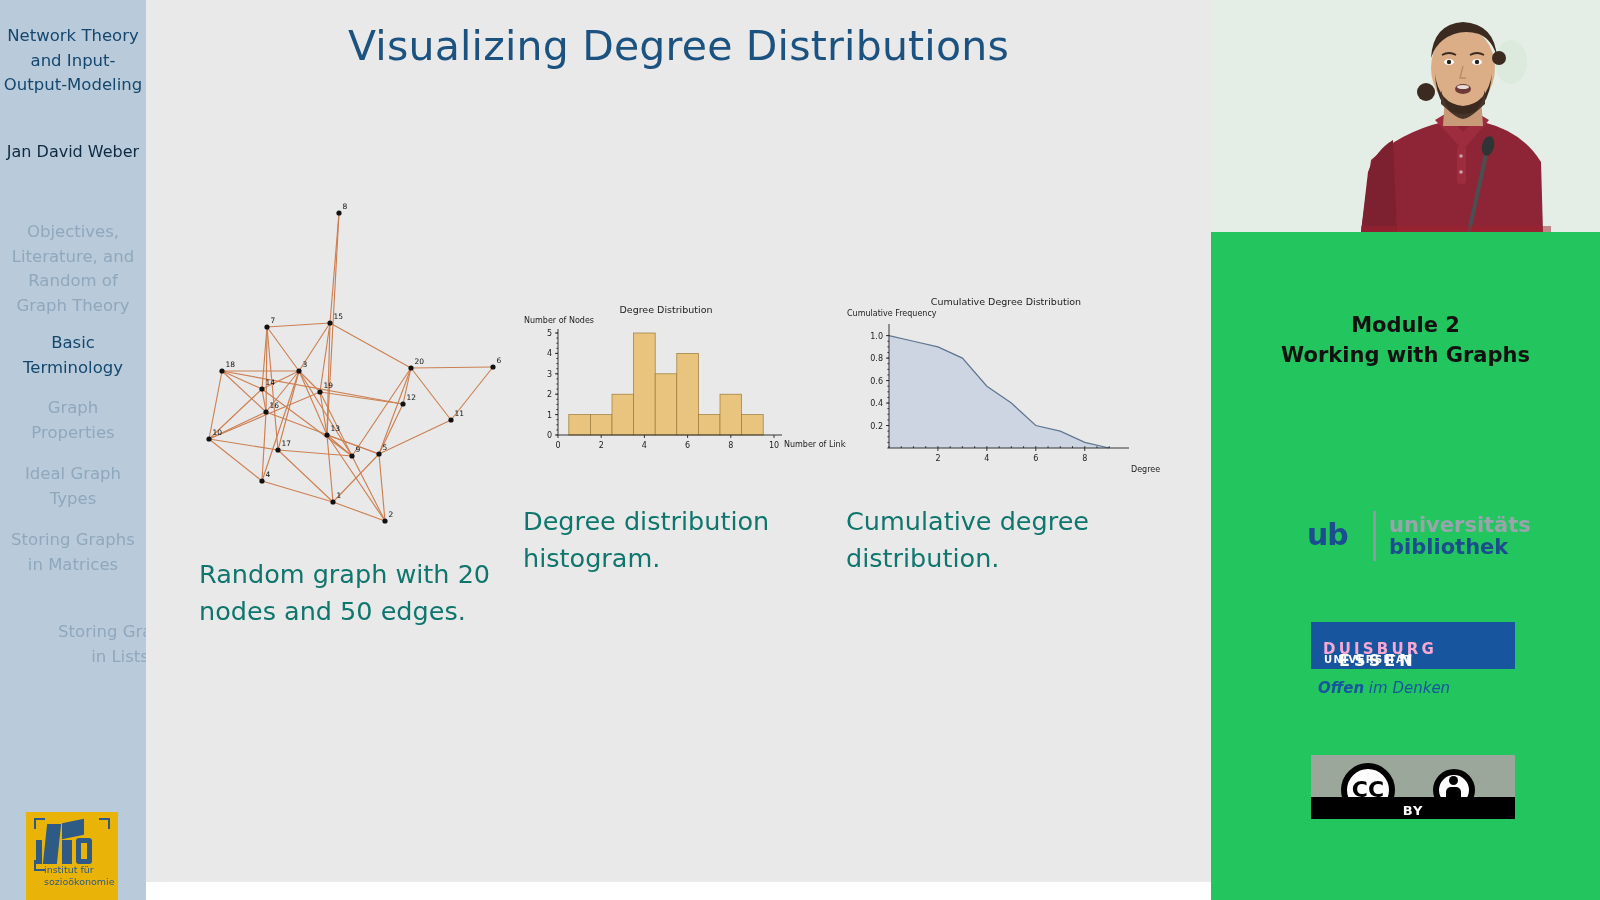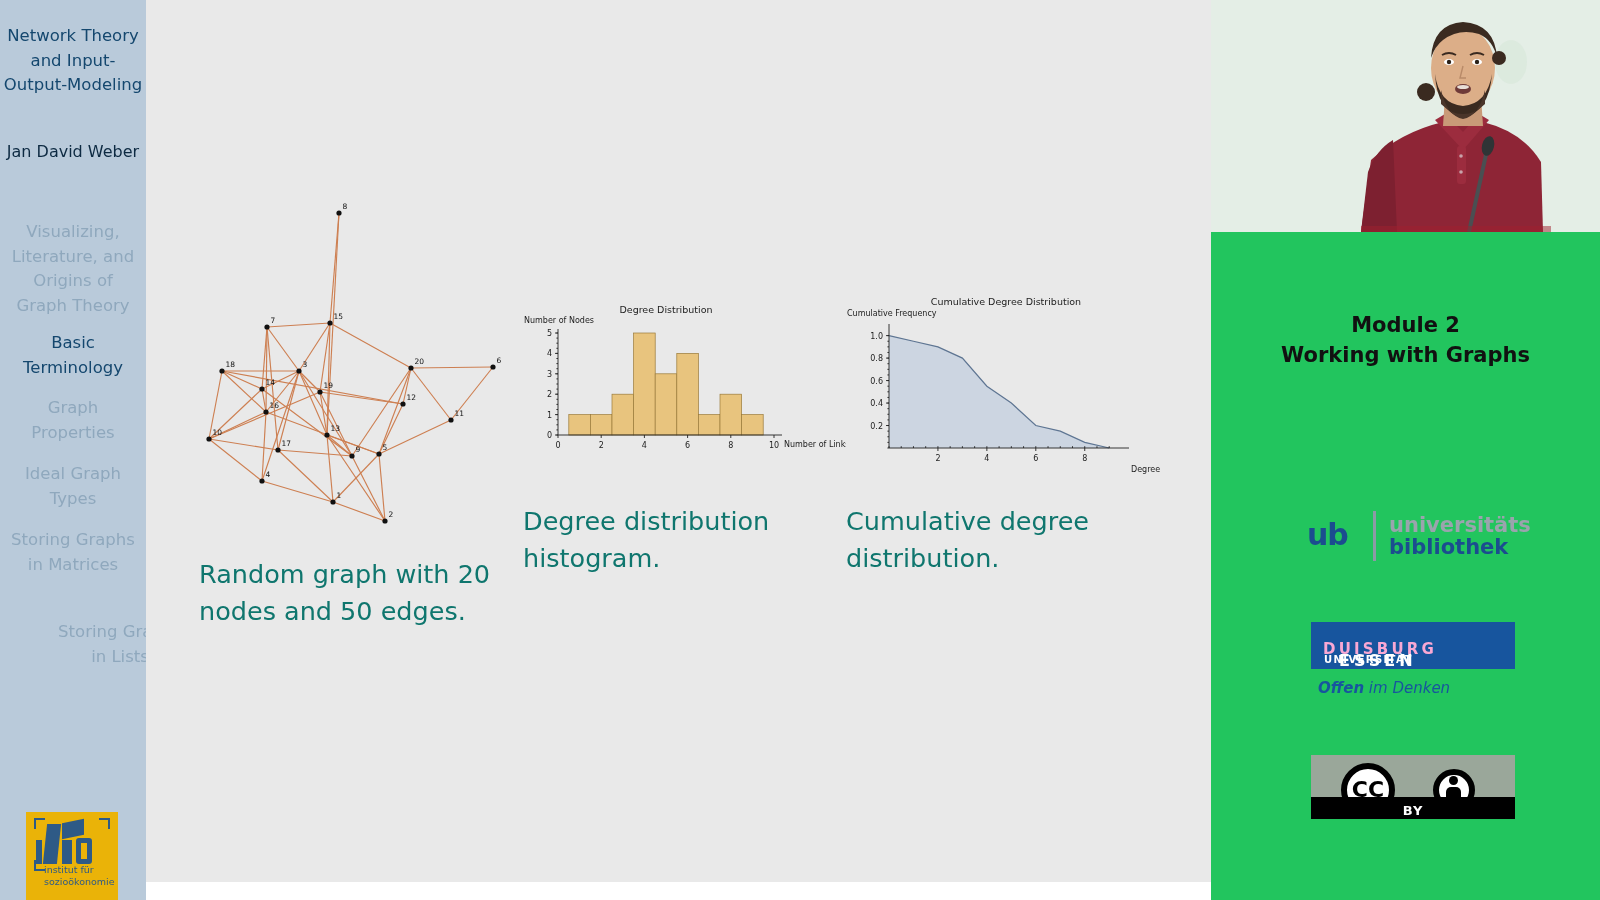--- a/index.html
+++ b/index.html
@@ -77,21 +77,21 @@
 </head>
 <body>
 
 <div id="stage">
 
   <div id="sidebar">
     <div id="sb-title">Network Theory and Input-Output-Modeling</div>
     <div id="sb-author">Jan David Weber</div>
 
     <div class="sb-item" style="top:220px;">
-      <span>Visualizing, Literature, and Origins of Graph Theory</span>
+      <span>Objectives, Literature, and Random of Graph Theory</span>
     </div>
     <div class="sb-item active" style="top:331px;">
       <span>Basic Terminology</span>
     </div>
     <div class="sb-item" style="top:396px;">
       <span>Graph Properties</span>
     </div>
     <div class="sb-item" style="top:462px;">
       <span>Ideal Graph Types</span>
     </div>
@@ -114,20 +114,21 @@
           <div class="l5"></div>
       </div>
       <div class="ltxt">
         <div>institut für</div>
         <div>sozioökonomie</div>
       </div>
     </div>
   </div>
 
   <div id="slide">
+    <div id="slide-title">Visualizing Degree Distributions</div>
 
     <svg class="fig" id="fig-graph" style="left:40px;top:190px;" width="480" height="345" viewBox="190 190 480 345">
       <g id="g-edges" stroke="#cc7a4a" stroke-width="1.15" fill="none" opacity="0.95">
           <line x1="343" y1="213" x2="334" y2="323"></line>
           <line x1="343" y1="213" x2="331" y2="435"></line>
           <line x1="334" y1="323" x2="271" y2="327"></line>
           <line x1="334" y1="323" x2="303" y2="371"></line>
           <line x1="334" y1="323" x2="415" y2="368"></line>
           <line x1="334" y1="323" x2="324" y2="392"></line>
           <line x1="334" y1="323" x2="331" y2="435"></line>

